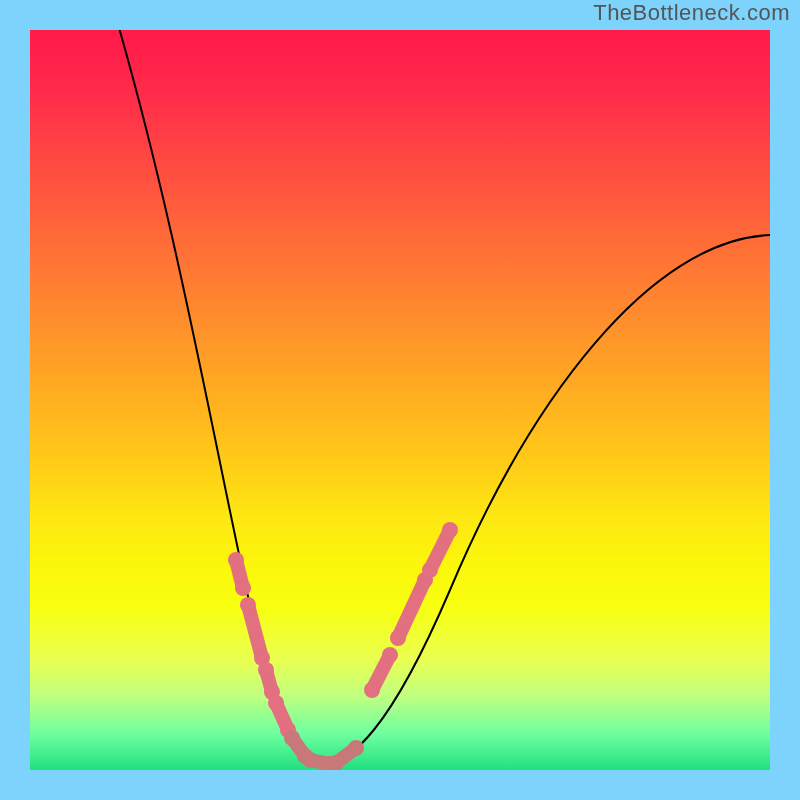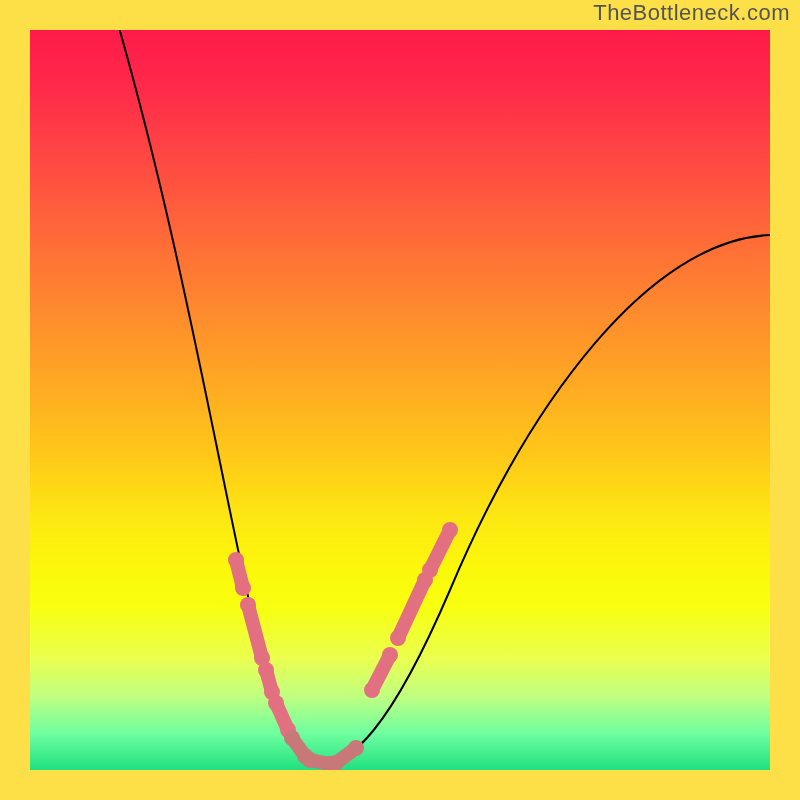--- a/index.html
+++ b/index.html
@@ -1,17 +1,17 @@
 <!DOCTYPE html>
 <html><head>
   <meta charset="utf-8">
   <style>
     * { margin: 0; padding: 0; box-sizing: border-box; }
     html, body { width: 800px; height: 800px; overflow: hidden; background: #fff; }
-    .container { position: relative; width: 800px; height: 800px; background: #fde047; }
+    .container { position: relative; width: 800px; height: 800px; background: #7dd3fc; }
     .watermark { position: absolute; top: 0; right: 10px; font-family: Arial, sans-serif; font-size: 22px; font-weight: 500; color: #555; letter-spacing: 0.5px; }
     .plot-area { position: absolute; top: 30px; left: 30px; width: 740px; height: 740px; overflow: hidden; }
     .gradient-bg { position: absolute; inset: 0; background: linear-gradient(to bottom,
       #ff1a4a 0%,
       #ff2a4a 8%,
       #ff4a42 18%,
       #ff6a38 28%,
       #ff8a2e 38%,
       #ffaa22 48%,
       #ffca18 58%,

